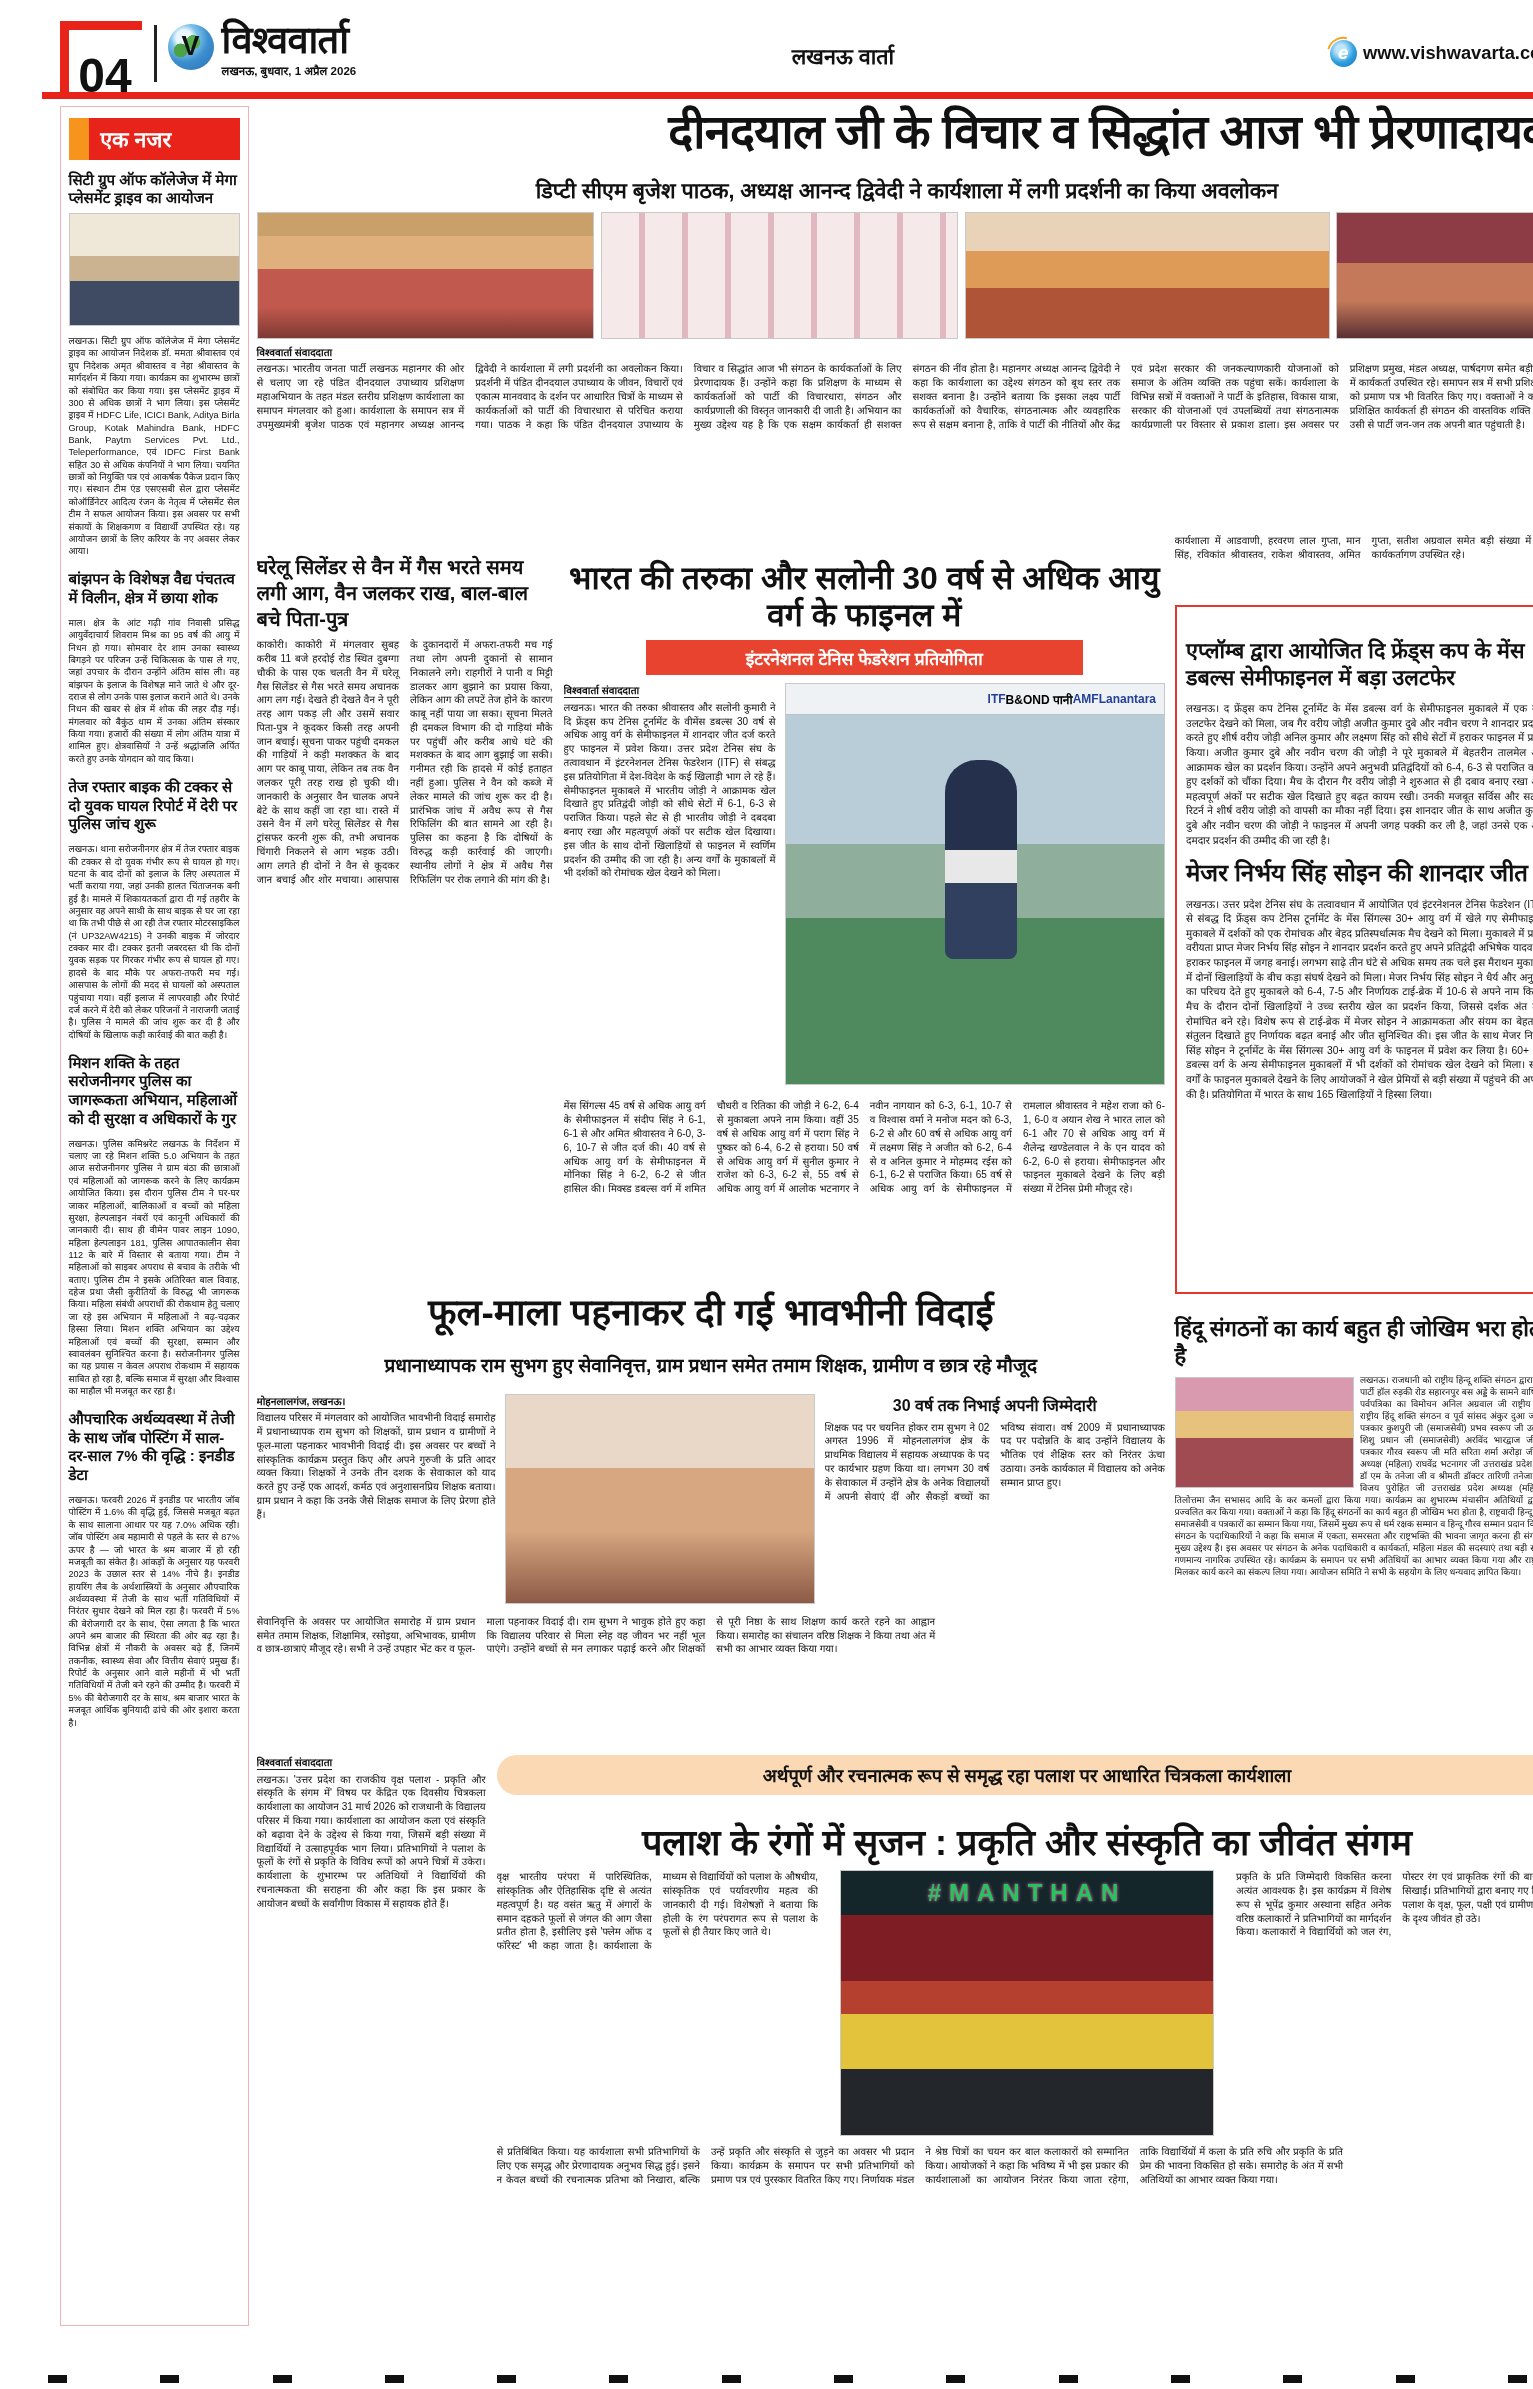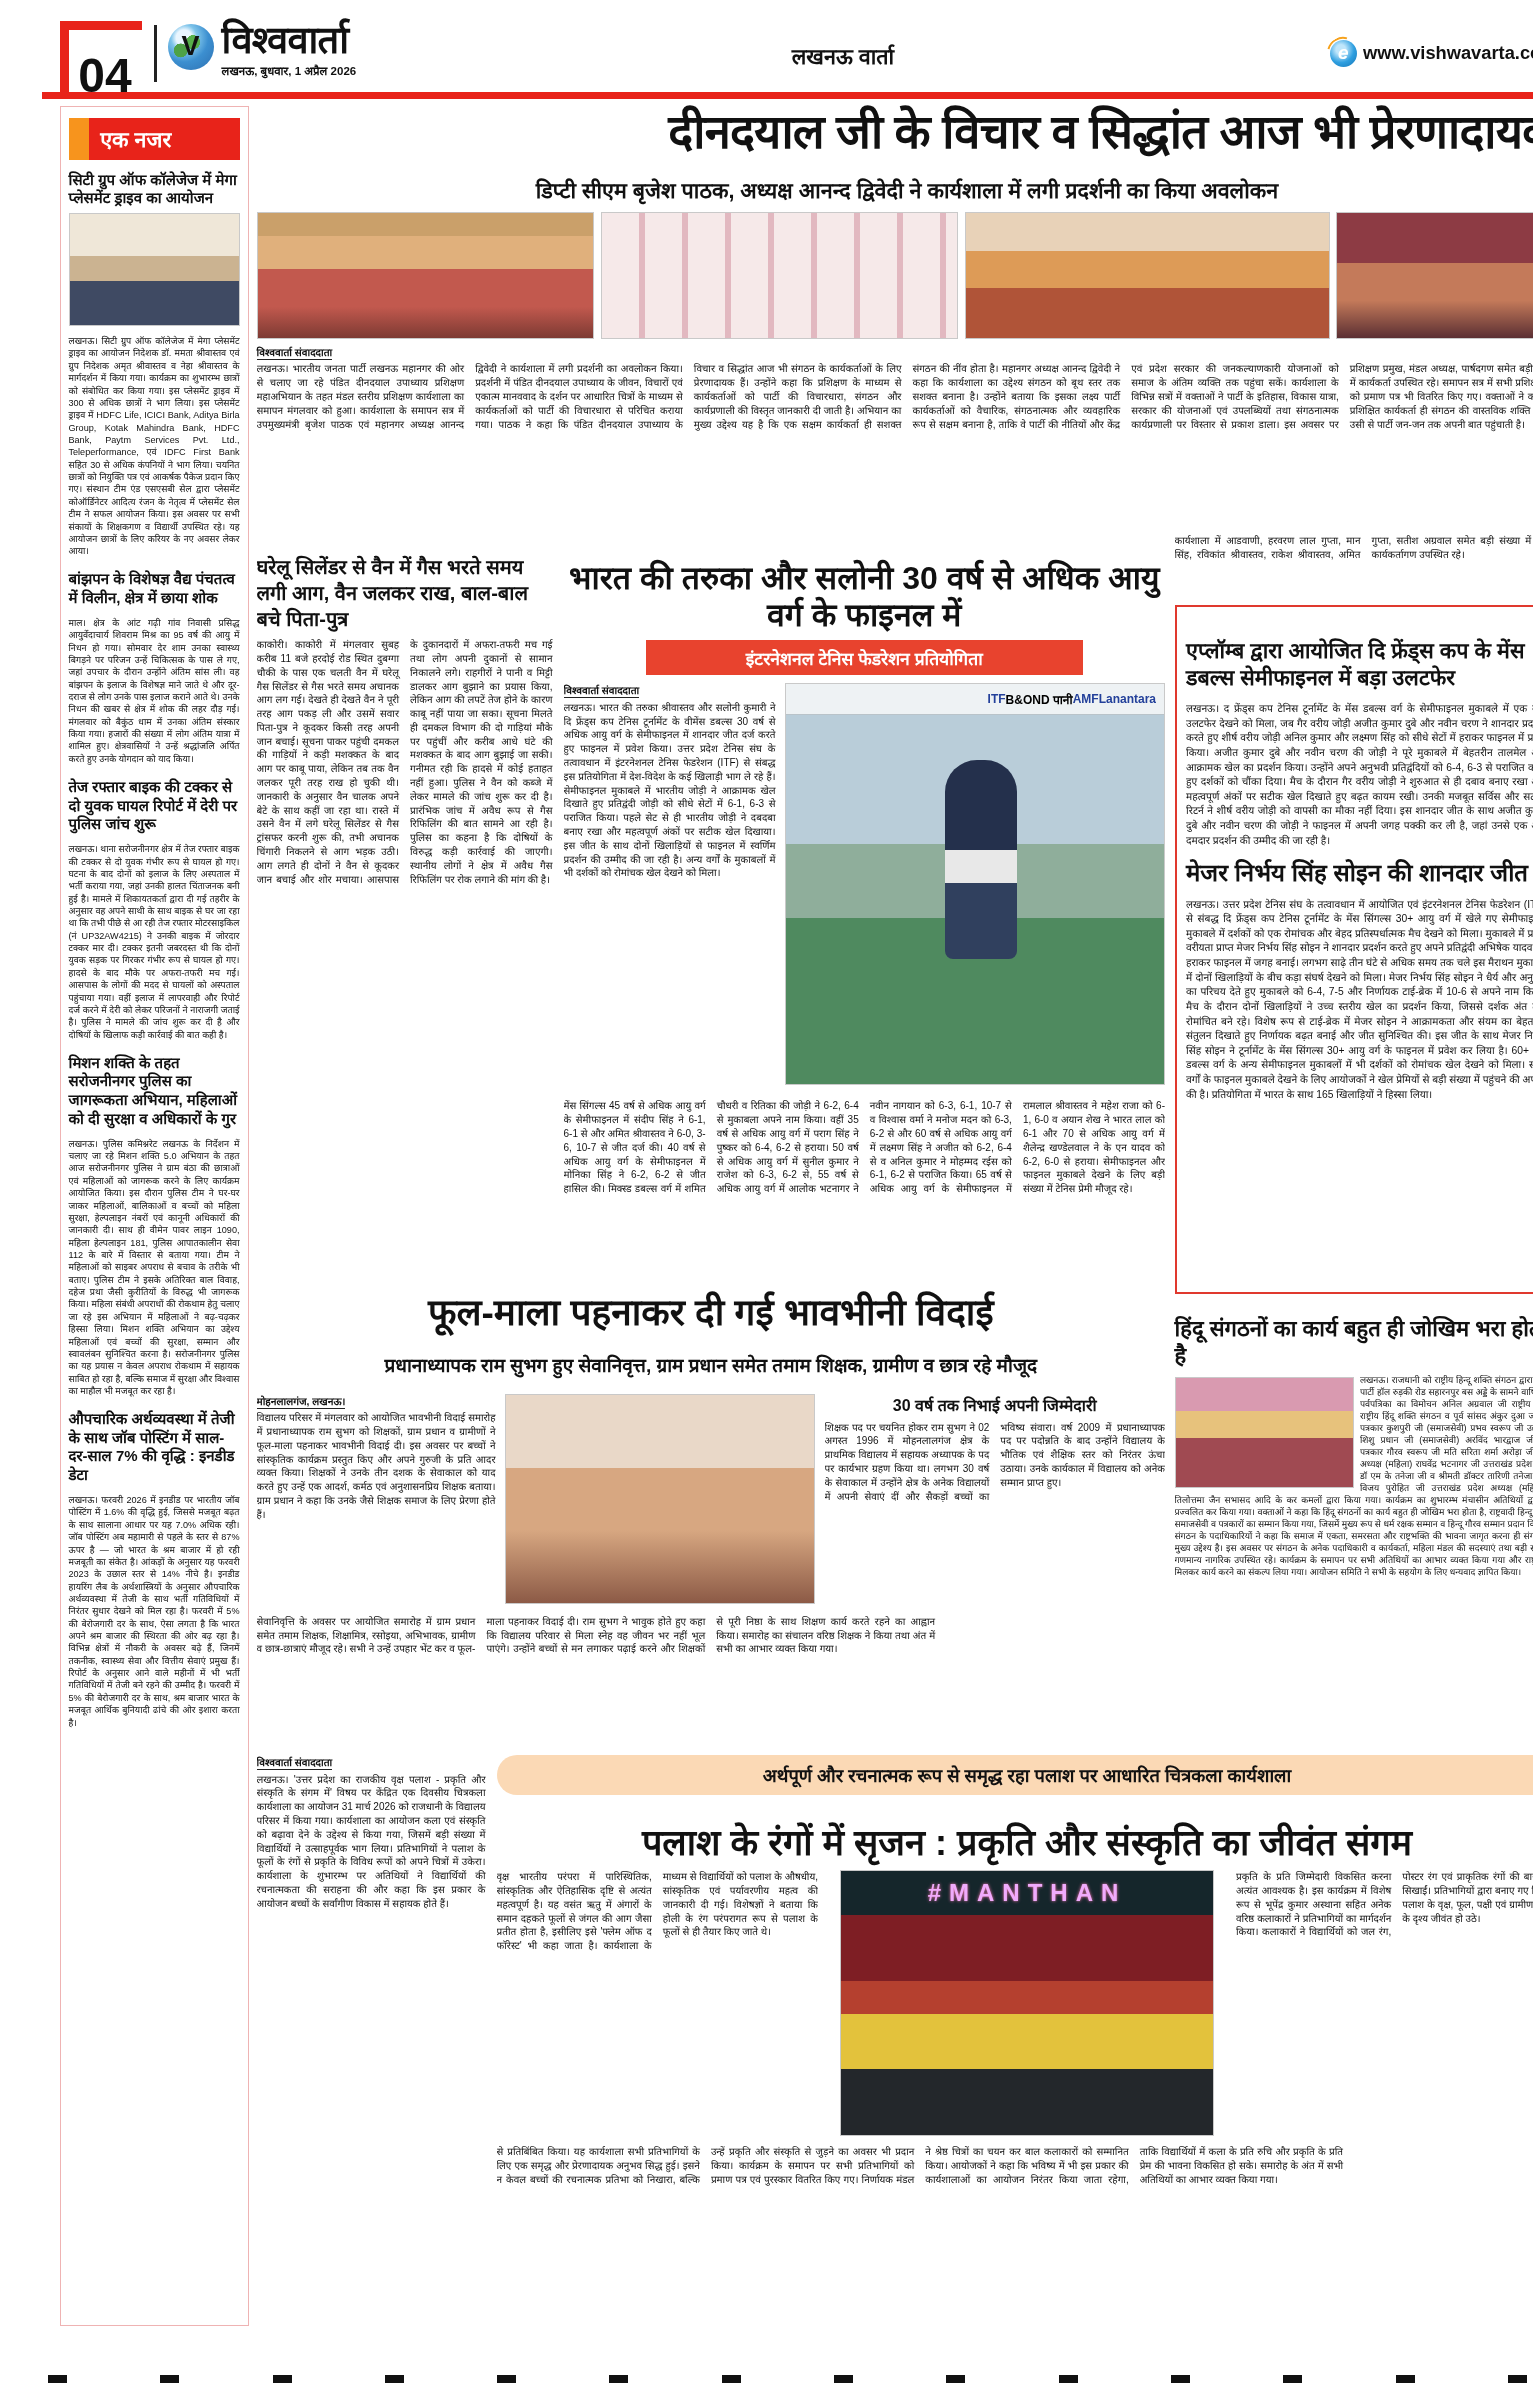--- a/index.html
+++ b/index.html
@@ -59,21 +59,21 @@
   .ph-felicit{background:linear-gradient(180deg,#e9d8c8 0 35%,#d7a781 35% 65%,#8c5a46 100%);}
   .ph-event{background:linear-gradient(180deg,#d99ab0 0 30%,#e7c27c 30% 55%,#a04a52 55% 100%);}
   .ph-tennis{display:flex;flex-direction:column;background:#cfd8de;}
   .ph-tennis .boards{display:flex;justify-content:flex-end;align-items:center;background:#eef2f4;
       border-bottom:1.6px solid #b9c3c9;padding:6.4px 8px;font-weight:800;font-size:12px;color:#23409a;}
   .ph-tennis .boards .red{color:#000000;}
   .ph-tennis .court{flex:1;background:linear-gradient(180deg,#b9cdd9 0 35%,#8fae9b 35% 55%,#4f8a5f 55% 100%);position:relative;}
   .ph-tennis .player{position:absolute;left:42%;top:12%;width:72px;height:199px;border-radius:32px 32px 8px 8px;
       background:linear-gradient(180deg,#24304c 0 45%,#e8e8e8 45% 62%,#30405e 62% 100%);}
   .ph-manthan{background:#2a1216;display:flex;flex-direction:column;}
-  .ph-manthan .banner{background:#15262b;color:#f0abfc;font-weight:900;font-size:24px;letter-spacing:8px;
+  .ph-manthan .banner{background:#15262b;color:#22c55e;font-weight:900;font-size:24px;letter-spacing:8px;
       text-align:center;padding:8px 0;text-shadow:0 0 3.2px #ff7ab5;}
   .ph-manthan .stage{flex:1;background:linear-gradient(180deg,#7e1e24 0 30%,#b5402f 30% 45%,#e3c23c 45% 70%,#23272b 70% 100%);}
 
   
   .lead-h1{font-size:47px;font-weight:900;text-align:right;line-height:1.05;letter-spacing:-0.8px;margin:1.6px 0 4.8px 0;}
   .lead-sub{font-size:21.5px;font-weight:800;text-align:center;margin-bottom:8px;}
   .lead-photos{display:grid;grid-template-columns:435fr 460fr 470fr 285fr;gap:6.4px;margin-bottom:6.4px;}
   .lead-photos .ph{height:127px;}
   .lead-body{height:165px;}
 

